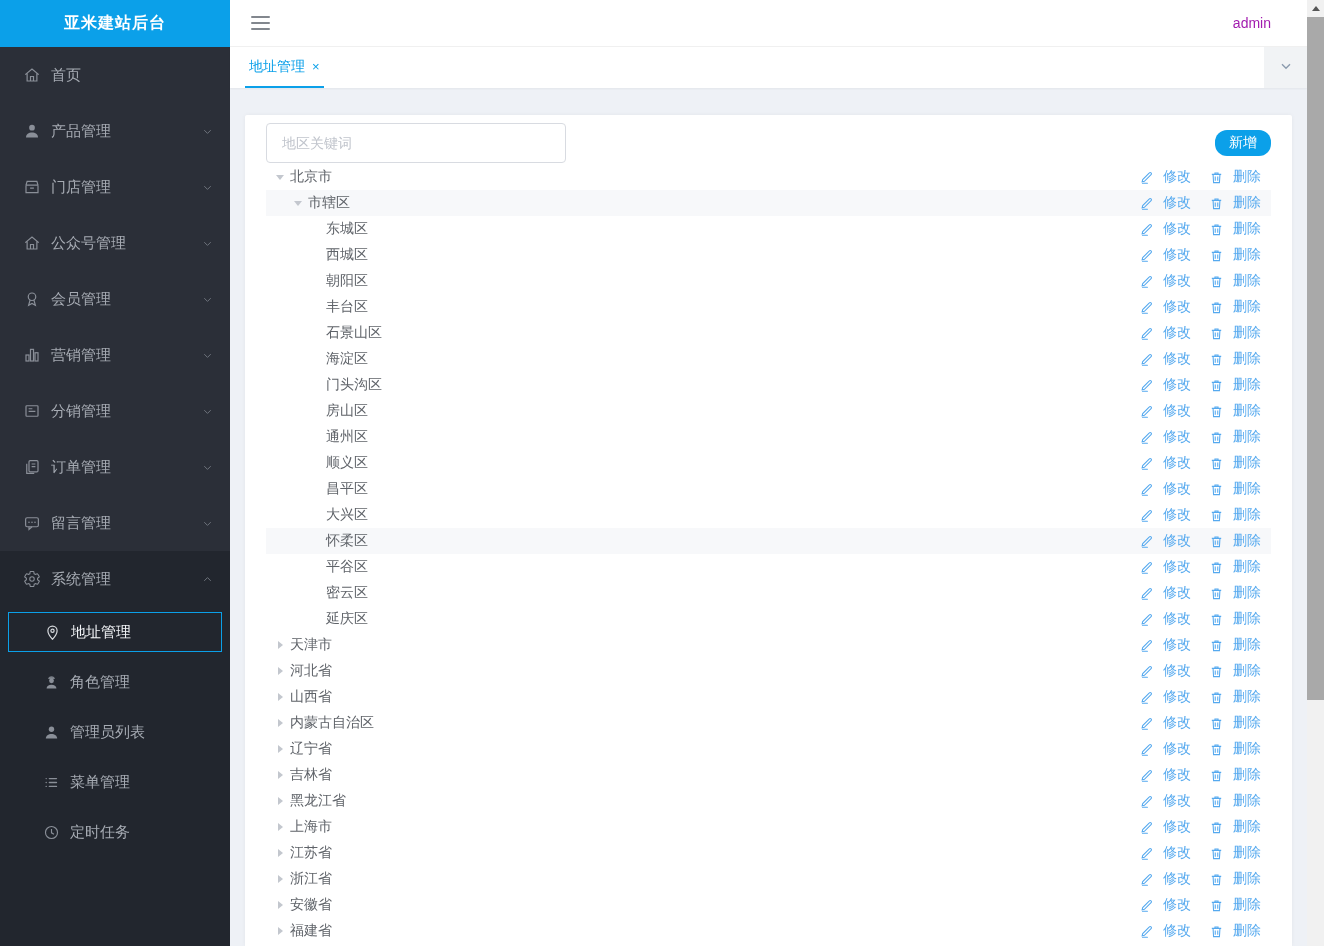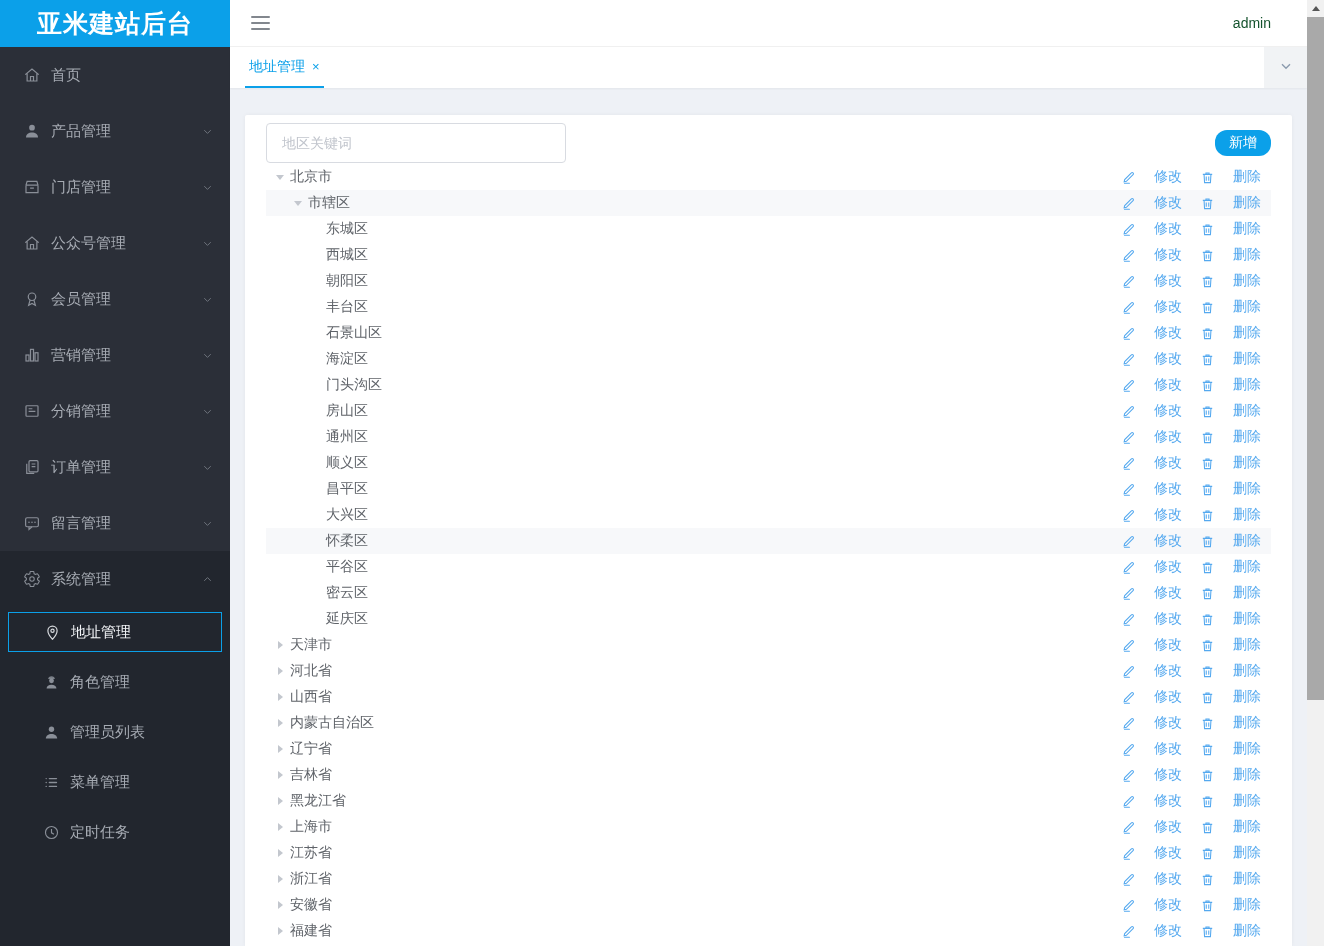--- a/index.html
+++ b/index.html
@@ -2,21 +2,21 @@
 <html><head>
 <meta charset="utf-8">
 <style>
   * { margin:0; padding:0; box-sizing:border-box; }
   html,body { width:1324px; height:946px; overflow:hidden; }
   body { font-family:"Liberation Sans","DejaVu Sans",sans-serif; }
   .screen { width:1324px; height:946px; display:flex; background:#eef1f6; position:relative; }
 
   
   .sidebar { width:230px; flex:0 0 230px; background:#2b2f38; display:flex; flex-direction:column; }
-  .logo { height:47px; background:#0ba0e9; color:#fff; font-size:25px; font-weight:bold;
+  .logo { height:47px; background:#0ba0e9; color:#fff; font-size:16px; font-weight:bold;
           display:flex; align-items:center; justify-content:center; letter-spacing:1px; }
   .menu-top { }
   .mi { position:relative; height:56px; display:flex; align-items:center; padding-left:22px;
         color:#a6abb3; font-size:15px; cursor:pointer; }
   .mi .ic { width:20px; height:18px; margin-right:9px; color:#8a8f98; display:inline-flex; align-items:center; justify-content:center; }
   .mi .ic svg { width:18px; height:18px; }
   .mi .chev { position:absolute; right:16px; color:#6f747d; display:inline-flex; }
   .mi .chev svg { width:13px; height:13px; }
   .mi .chev.up svg { transform:rotate(180deg); }
   .sys-group { flex:1; background:#22262e; }
@@ -24,21 +24,21 @@
   .mi.sub .ic svg { width:17px; height:17px; }
   .mi.sub.active { height:40px; margin:5px 8px; padding-left:33px; border:1px solid #0ba0e9; color:#f2f4f7; }
   .mi.sub.active .ic { color:#d7dade; }
 
   
   .main { flex:1; display:flex; flex-direction:column; min-width:0; }
   .topbar { height:47px; background:#fff; border-bottom:1px solid #f0f0f0;
             display:flex; align-items:center; justify-content:space-between; padding:0 36px 0 21px; }
   .burger { width:19px; display:flex; flex-direction:column; gap:4px; cursor:pointer; }
   .burger i { display:block; height:2px; background:#82878e; border-radius:1px; }
-  .username { color:#14532d; font-size:14px; cursor:pointer;text-align:right; }
+  .username { color:#a21caf; font-size:14px; cursor:pointer;text-align:right; }
 
   .tabbar { height:41px; background:#fff; position:relative; box-shadow:0 1px 2px rgba(0,0,0,.05); }
   .tab { display:inline-flex; align-items:center; gap:7px; height:100%; margin-left:15px; padding:0 4px;
          color:#0ba0e9; font-size:14px; border-bottom:2px solid #0ba0e9; cursor:pointer; }
   .tab .x { font-size:13px; line-height:1; }
   .tab-dd { position:absolute; right:0; top:0; bottom:0; width:43px; background:#f1f3f5;
             display:flex; align-items:center; justify-content:center; color:#8b9aae; cursor:pointer; }
   .tab-dd svg { width:16px; height:16px; }
 
   .content { flex:1; padding:27px 15px 0 15px; overflow:hidden; }
@@ -57,21 +57,21 @@
   .tree { margin-top:1px; }
   .trow { height:26px; display:flex; align-items:center; justify-content:space-between; font-size:14px; color:#5f6369; cursor:pointer; }
   .trow.hl { background:#f7f8fa; }
   .trow .left { display:flex; align-items:center; }
   .tri { width:9px; height:9px; margin-right:5px; display:inline-block; position:relative; flex:0 0 9px; }
   .tri.down::before { content:""; position:absolute; top:2px; left:0; border-left:4.5px solid transparent;
                       border-right:4.5px solid transparent; border-top:5.5px solid #c3c7ce; }
   .tri.right::before { content:""; position:absolute; top:0; left:2px; border-top:4.5px solid transparent;
                        border-bottom:4.5px solid transparent; border-left:5.5px solid #c3c7ce; }
   .actions { display:flex; align-items:center; gap:18px; padding-right:10px; }
-  .alink { display:inline-flex; align-items:center; gap:18px; color:#55a9ef; font-size:14px; cursor:pointer; }
+  .alink { display:inline-flex; align-items:center; gap:9px; color:#55a9ef; font-size:14px; cursor:pointer; }
   .alink svg { width:15px; height:15px; }
 
   
   .vscroll { width:17px; flex:0 0 17px; background:#f1f1f1; position:relative; }
   .vs-up { height:17px; display:flex; align-items:center; justify-content:center; }
   .vs-up i { border-left:4px solid transparent; border-right:4px solid transparent; border-bottom:5px solid #565656; }
   .vs-thumb { position:absolute; top:17px; left:0; width:17px; height:683px; background:#a9a9a9; }
 </style>
 </head>
 <body>

